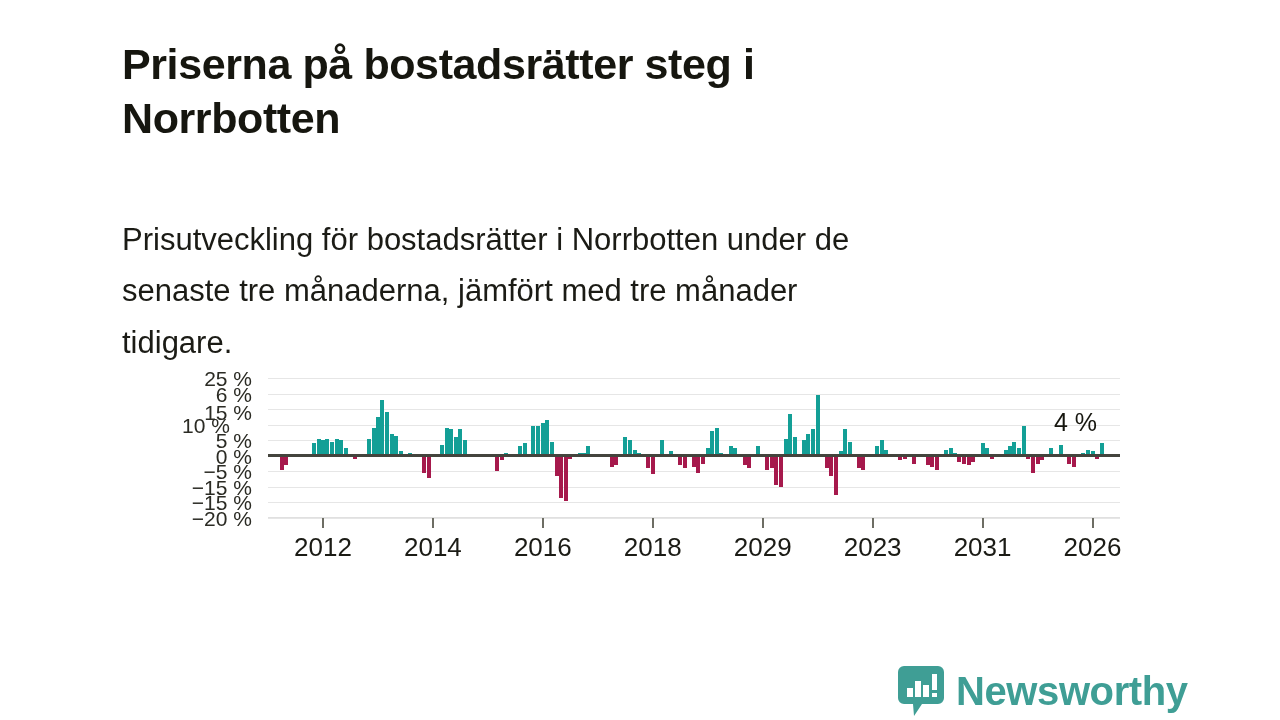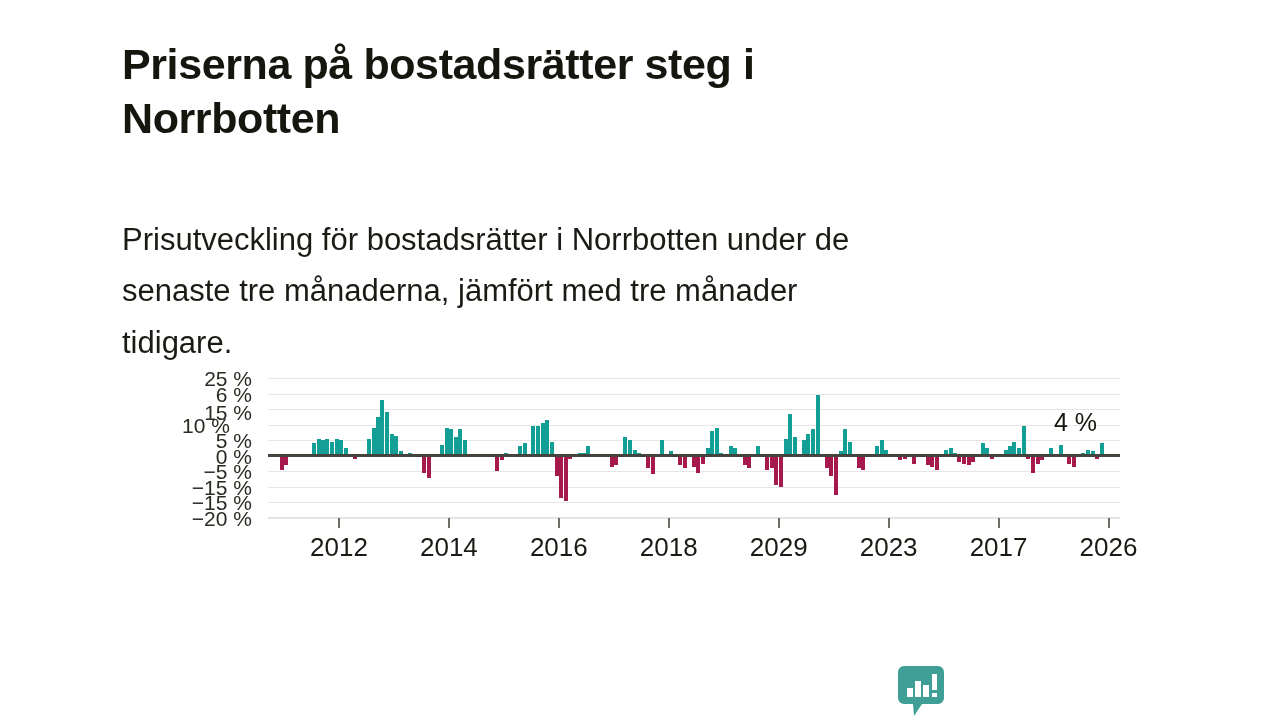--- a/index.html
+++ b/index.html
@@ -104,21 +104,21 @@
     left: 1054px;
     top: 408px;
     font-size: 25px;
     color: #16160f;
     white-space: nowrap;
   }
 
   
   #x-axis {
     position: absolute;
-    left: 284px;
+    left: 268px;
     top: 518px;
     width: 852px;
     height: 60px;
   }
   .x-tick-mark {
     position: absolute;
     top: 0;
     width: 2px;
     height: 10px;
     background: #6d6d64;
@@ -370,27 +370,28 @@
     <div class="x-tick-label" style="left: 164.903px;">2014</div>
     <div class="x-tick-mark" style="left: 273.839px;"></div>
     <div class="x-tick-label" style="left: 274.839px;">2016</div>
     <div class="x-tick-mark" style="left: 383.774px;"></div>
     <div class="x-tick-label" style="left: 384.774px;">2018</div>
     <div class="x-tick-mark" style="left: 493.71px;"></div>
     <div class="x-tick-label" style="left: 494.71px;">2029</div>
     <div class="x-tick-mark" style="left: 603.645px;"></div>
     <div class="x-tick-label" style="left: 604.645px;">2023</div>
     <div class="x-tick-mark" style="left: 713.581px;"></div>
-    <div class="x-tick-label" style="left: 714.581px;">2017</div>
+    <div class="x-tick-label" style="left: 714.581px;">2031</div>
     <div class="x-tick-mark" style="left: 823.516px;"></div>
     <div class="x-tick-label" style="left: 824.516px;">2026</div>
   </div>
 
 <div id="logo">
   <svg id="logo-mark" viewBox="0 0 46 50">
     <path d="M6,0 H40 A6,6 0 0 1 46,6 V32 A6,6 0 0 1 40,38 H24 L16,50 L15,38 H6 A6,6 0 0 1 0,32 V6 A6,6 0 0 1 6,0 Z" fill="#3f9e95"></path>
     <rect x="9" y="22" width="6" height="9" fill="#ffffff"></rect>
     <rect x="17" y="15" width="6" height="16" fill="#ffffff"></rect>
     <rect x="25" y="19" width="6" height="12" fill="#ffffff"></rect>
     <rect x="34" y="8" width="5" height="16" fill="#ffffff"></rect>
     <rect x="34" y="27" width="5" height="4" fill="#ffffff"></rect>
   </svg>
+  <span id="logo-word">Newsworthy</span>
 </div>
 
 </body></html>

